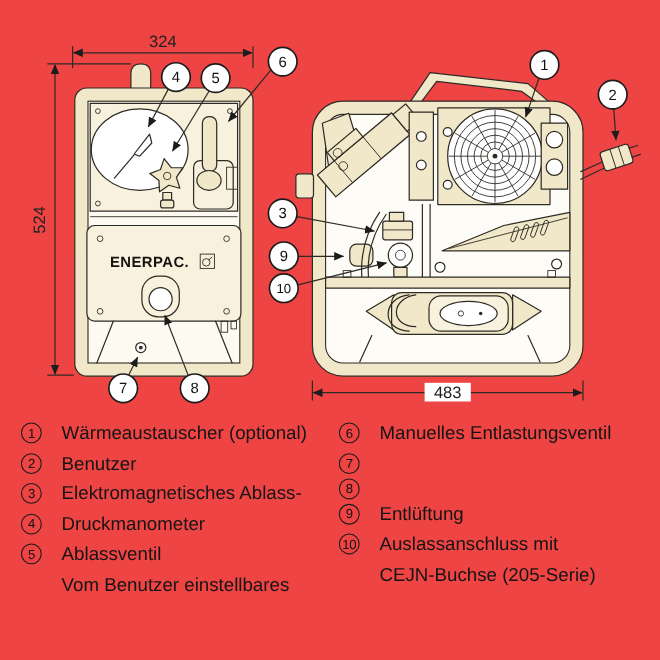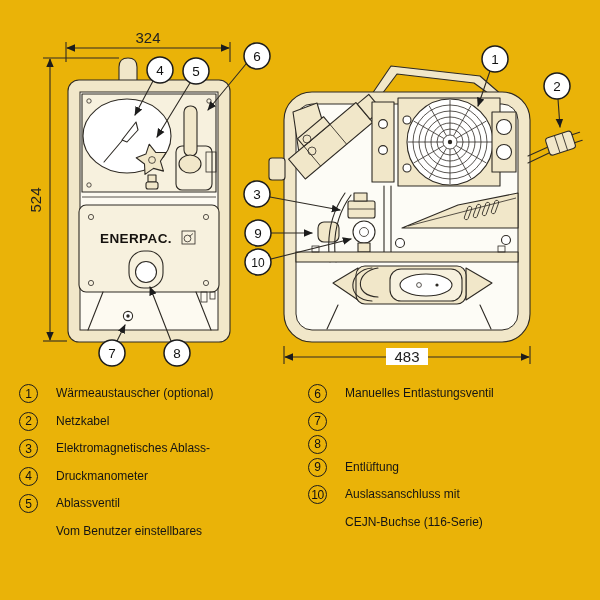--- a/index.html
+++ b/index.html
@@ -1,16 +1,16 @@
 <!DOCTYPE html>
 <html><head>
 <meta charset="utf-8">
 <style>
   html,body{margin:0;padding:0;background:#ffffff;}
-  .page{width:600px;height:600px;background:#eab308;font-family:"Liberation Sans",sans-serif;overflow:hidden;position:relative;}
+  .page{width:600px;height:600px;background:#ef4444;font-family:"Liberation Sans",sans-serif;overflow:hidden;position:relative;}
   .diagram{width:600px;height:372px;}
   svg{display:block;}
   
   .ln{stroke:#2e2a24;stroke-width:1.1;fill:none;stroke-linejoin:round;stroke-linecap:round;}
   .cream{fill:#f1e7c9;stroke:#2e2a24;stroke-width:1.1;stroke-linejoin:round;}
   .panel{fill:#f7f1de;stroke:#2e2a24;stroke-width:1.1;stroke-linejoin:round;}
   .white{fill:#ffffff;stroke:#2e2a24;stroke-width:1.1;stroke-linejoin:round;}
   .thin{stroke:#2e2a24;stroke-width:0.8;fill:none;}
   .dimline{stroke:#2e2a24;stroke-width:1.1;fill:none;}
   .dimtext{font-size:15px;fill:#222;font-family:"Liberation Sans",sans-serif;}
@@ -18,21 +18,21 @@
   .callout-num{font-size:13.5px;fill:#111;text-anchor:middle;font-family:"Liberation Sans",sans-serif;}
   .logo-text{font-size:13.5px;font-weight:bold;letter-spacing:0.4px;fill:#15120e;font-family:"Liberation Sans",sans-serif;}
   
   .legend{display:flex;padding:8px 0 0 19px;color:#111;}
   .col-left{width:289px;}
   .col-right{width:280px;}
   .li{display:flex;align-items:flex-start;}
   .cnum{flex:0 0 auto;width:19px;height:19px;border:1.6px solid #1c1c1c;border-radius:50%;
         display:flex;align-items:center;justify-content:center;font-size:12px;letter-spacing:-0.4px;
         margin-top:4px;margin-right:18px;box-sizing:border-box;}
-  .ltxt{font-size:12px;line-height:27.5px;white-space:nowrap;color:#141414;}
+  .ltxt{font-size:17px;line-height:27.5px;white-space:nowrap;color:#141414;}
   .lline{display:block;}
 </style>
 </head>
 <body>
 
 <div class="page">
 
   <div class="diagram">
     <svg width="600" height="372" viewBox="0 0 600 372">
       <defs>
@@ -319,21 +319,21 @@
     <div class="col-left">
       <div class="li">
         <span class="cnum">1</span>
         <span class="ltxt">
           <span class="lline">Wärmeaustauscher (optional)</span>
         </span>
       </div>
       <div class="li">
         <span class="cnum">2</span>
         <span class="ltxt">
-          <span class="lline">Netzkabel</span>
+          <span class="lline">Benutzer</span>
         </span>
       </div>
       <div class="li">
         <span class="cnum">3</span>
         <span class="ltxt">
           <span class="lline">Elektromagnetisches Ablass-</span>
         </span>
       </div>
       <div class="li">
         <span class="cnum">4</span>
@@ -366,19 +366,19 @@
       <div class="li">
         <span class="cnum">9</span>
         <span class="ltxt">
           <span class="lline">Entlüftung</span>
         </span>
       </div>
       <div class="li">
         <span class="cnum">10</span>
         <span class="ltxt">
           <span class="lline">Auslassanschluss mit</span>
-          <span class="lline">CEJN-Buchse (116-Serie)</span>
+          <span class="lline">CEJN-Buchse (205-Serie)</span>
         </span>
       </div>
     </div>
 
   </div>
 </div>
 
 </body></html>

